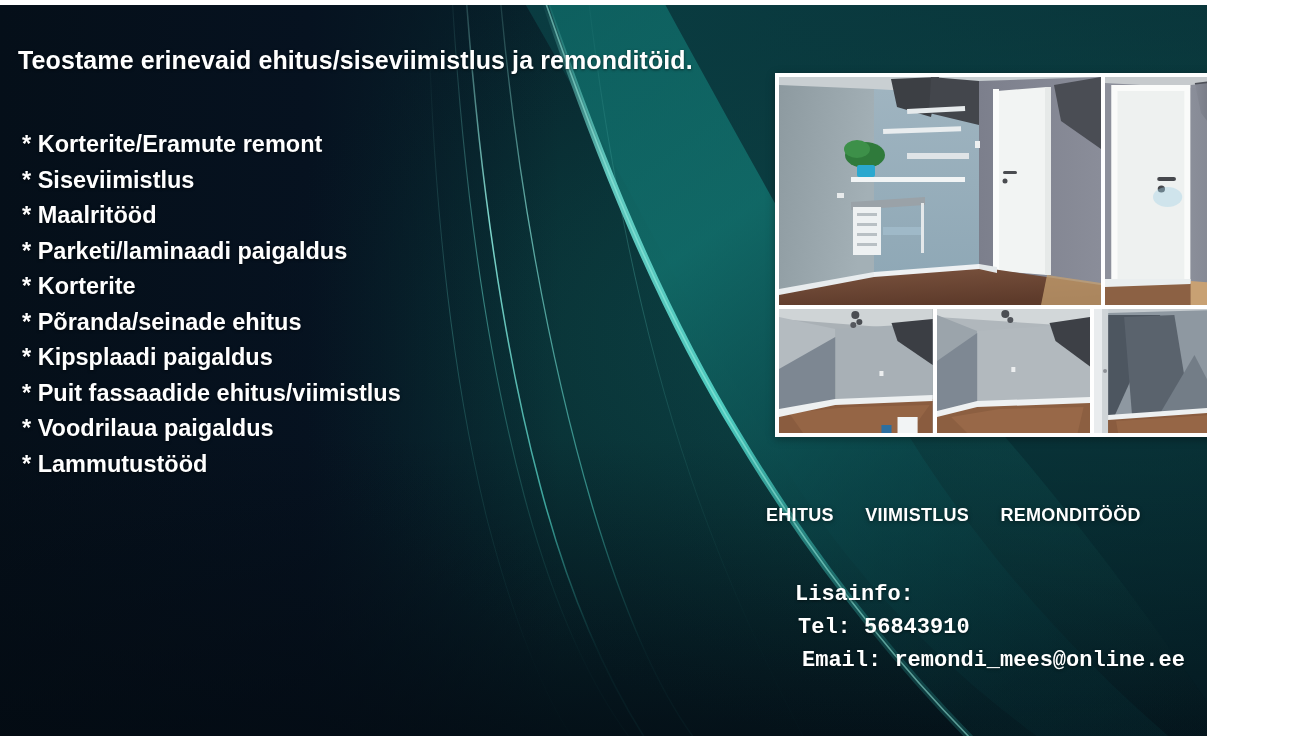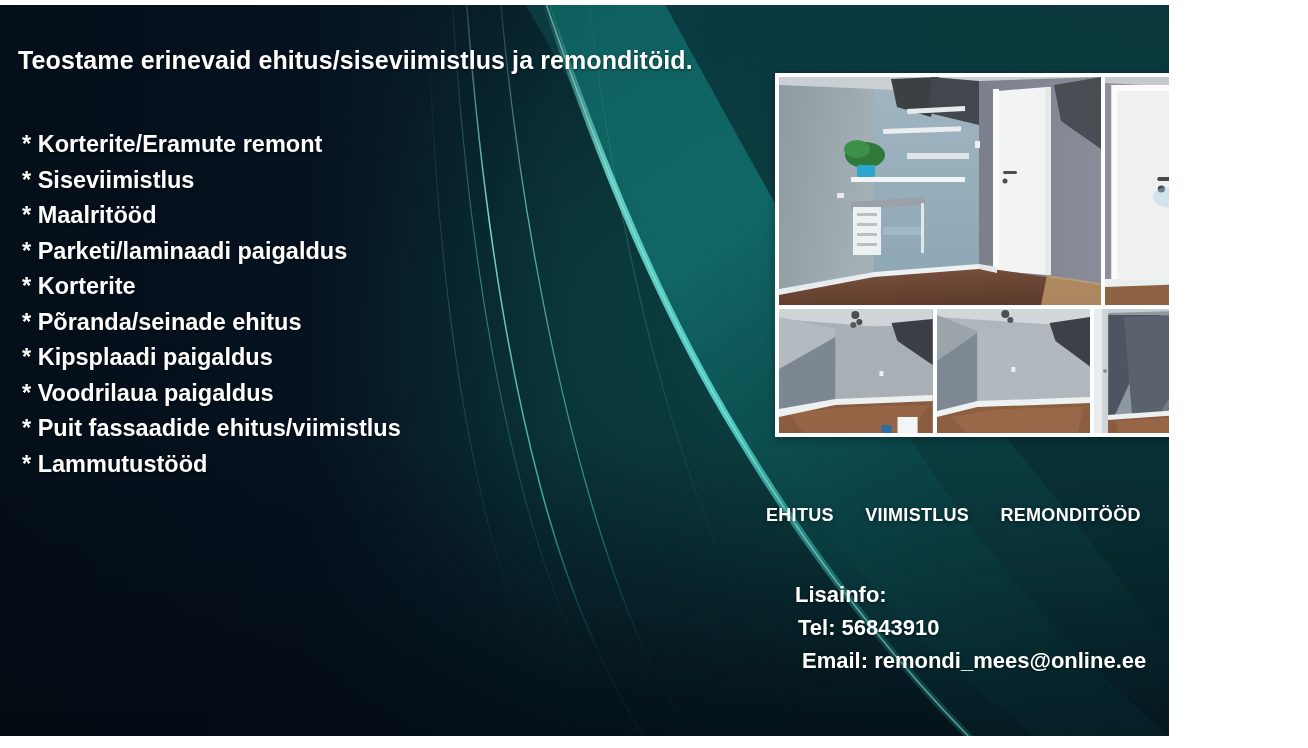--- a/index.html
+++ b/index.html
@@ -7,20 +7,21 @@
   body{
     font-family:"Liberation Sans","DejaVu Sans",sans-serif;
     -webkit-font-smoothing:antialiased;
   }
   .canvas{
     position:relative;
     width:1169px;
     height:748px;
     overflow:hidden;
     background:#ffffff;
+    padding-left:38px;
   }
   
   .bg{
     position:absolute;
     left:0; top:5px;
     width:1308px; height:731px;
     overflow:hidden;
     background:#071420;
   }
   .bg-base{
@@ -65,21 +66,21 @@
   }
   .keywords{
     position:absolute; left:766px; top:505px;
     font-size:18px; font-weight:700; color:#ffffff;
     letter-spacing:.3px; white-space:nowrap;
     text-shadow:0 1px 4px rgba(0,0,0,.5);
   }
   .keywords span{margin-right:26px;}
   .keywords span:last-child{margin-right:0;}
   .contact{
-    position:absolute; left:795px; top:578px;
+    position:absolute; left:795px; top:578px;font-family:Liberation Mono, monospace;
   }
   .contact .c-line{
     font-size:22px; font-weight:700; color:#ffffff;
     line-height:33px; white-space:nowrap;
     text-shadow:0 1px 3px rgba(0,0,0,.5);
   }
   .contact .c-line.i1{padding-left:3px;}
   .contact .c-line.i2{padding-left:7px;}
 
   
@@ -181,22 +182,22 @@
   <div class="headline">Teostame erinevaid ehitus/siseviimistlus ja remonditöid.</div>
 
   <ul class="services">
     <li>* Korterite/Eramute remont</li>
     <li>* Siseviimistlus</li>
     <li>* Maalritööd</li>
     <li>* Parketi/laminaadi paigaldus</li>
     <li>* Korterite</li>
     <li>* Põranda/seinade ehitus</li>
     <li>* Kipsplaadi paigaldus</li>
+    <li>* Puit fassaadide ehitus/viimistlus</li>
     <li>* Voodrilaua paigaldus</li>
-    <li>* Puit fassaadide ehitus/viimistlus</li>
     <li>* Lammutustööd</li>
   </ul>
 
 
   <div class="keywords">
     <span>EHITUS</span>
     <span>VIIMISTLUS</span>
     <span>REMONDITÖÖD</span>
   </div>
 

